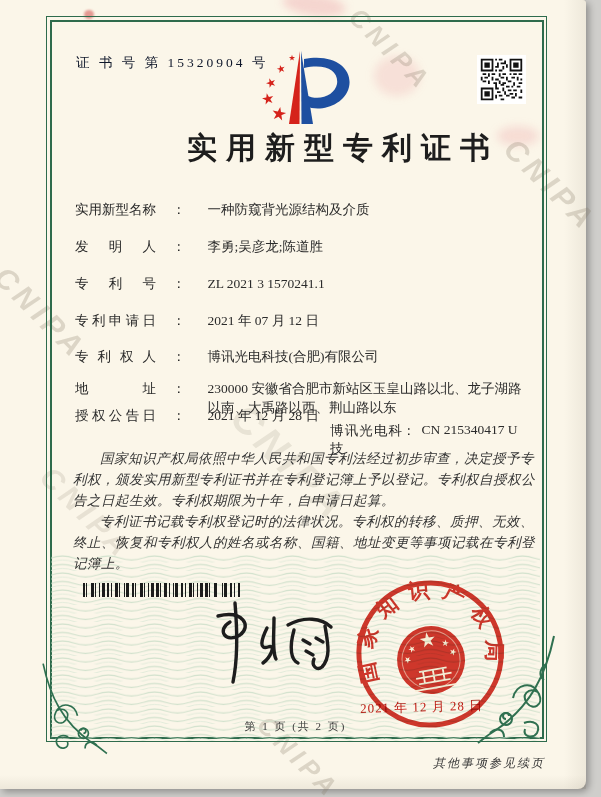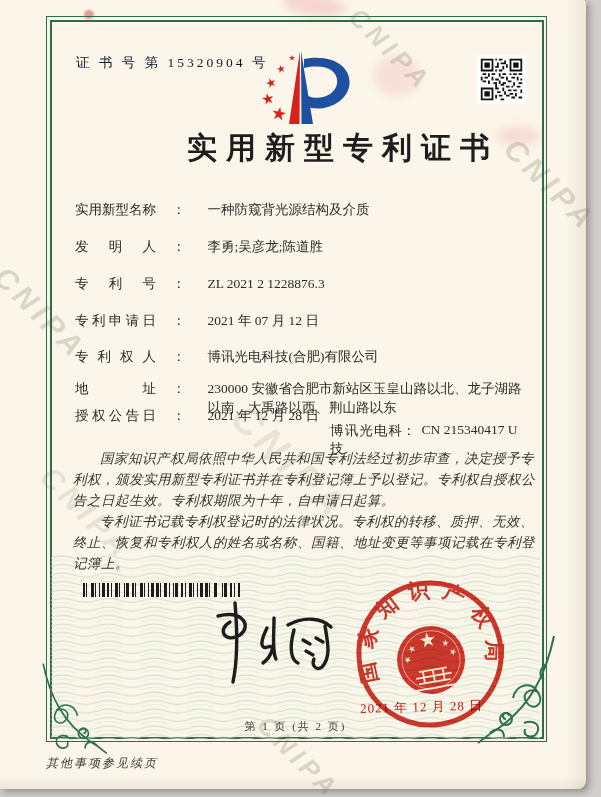--- a/index.html
+++ b/index.html
@@ -27,21 +27,21 @@
          color:#333;font-style:italic;letter-spacing:.5px;}
   .body-text p{margin:0;text-indent:2em;}
   .signer{position:absolute;left:86px;top:620px;font-family:"Liberation Sans",sans-serif;
          font-size:15px;font-weight:600;letter-spacing:3px;color:#222;line-height:30px;}
   .signature{position:absolute;left:190px;top:596px;}
   .seal{position:absolute;left:352px;top:576px;transform:rotate(-10deg);opacity:.93;mix-blend-mode:multiply;}
   .seal-date{position:absolute;left:360px;top:698px;width:150px;font-size:13px;color:#c62018;
          letter-spacing:1px;transform:rotate(-1.5deg);mix-blend-mode:multiply;}
   .page-info{position:absolute;left:46px;top:719px;width:499px;text-align:center;font-size:11px;
          letter-spacing:2px;color:#3d3d3d;}
-  .footer-note{position:absolute;left:46px;top:755px;width:499px;text-align:left;font-size:12px;
+  .footer-note{position:absolute;left:46px;top:755px;width:499px;text-align:right;font-size:12px;
          font-style:italic;letter-spacing:2px;color:#3a3a3a;}
   .barcode{position:absolute;left:83px;top:583px;width:157px;height:14px;
          background:repeating-linear-gradient(90deg,
            #1c1c1c 0 2px,rgba(0,0,0,0) 2px 3.5px,
            #1c1c1c 3.5px 4.5px,rgba(0,0,0,0) 4.5px 8px,
            #1c1c1c 8px 11px,rgba(0,0,0,0) 11px 12px,
            #1c1c1c 12px 13px,rgba(0,0,0,0) 13px 16.5px,
            #1c1c1c 16.5px 17.5px,rgba(0,0,0,0) 17.5px 19px,
            #1c1c1c 19px 22px,rgba(0,0,0,0) 22px 24.5px);}
   .qr{position:absolute;left:477px;top:55px;background:#fff;padding:2px;}
@@ -121,21 +121,21 @@
       <span class="val">一种防窥背光源结构及介质</span>
   </div>
   <div class="row" style="top:237px">
     <span class="lbl">发明人</span>
       <span class="colon">：</span>
       <span class="val">李勇;吴彦龙;陈道胜</span>
   </div>
   <div class="row" style="top:274px">
     <span class="lbl">专利号</span>
       <span class="colon">：</span>
-      <span class="val">ZL 2021 2 1228876.3</span>
+      <span class="val">ZL 2021 3 1570241.1</span>
   </div>
   <div class="row" style="top:311px">
     <span class="lbl">专利申请日</span>
       <span class="colon">：</span>
       <span class="val">2021 年 07 月 12 日</span>
   </div>
   <div class="row" style="top:347px">
     <span class="lbl">专利权人</span>
       <span class="colon">：</span>
       <span class="val">博讯光电科技(合肥)有限公司</span>

